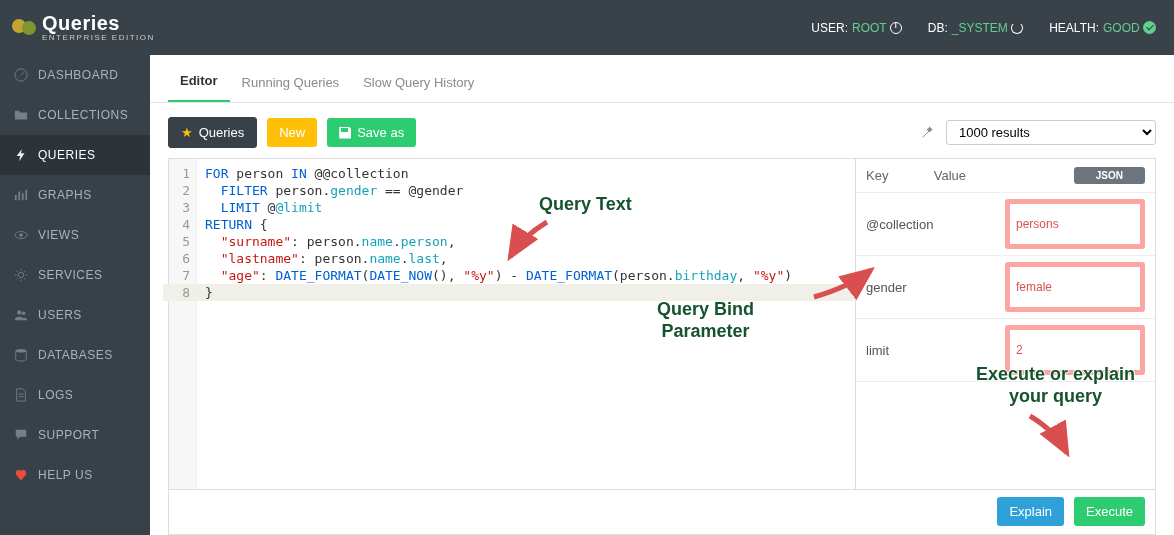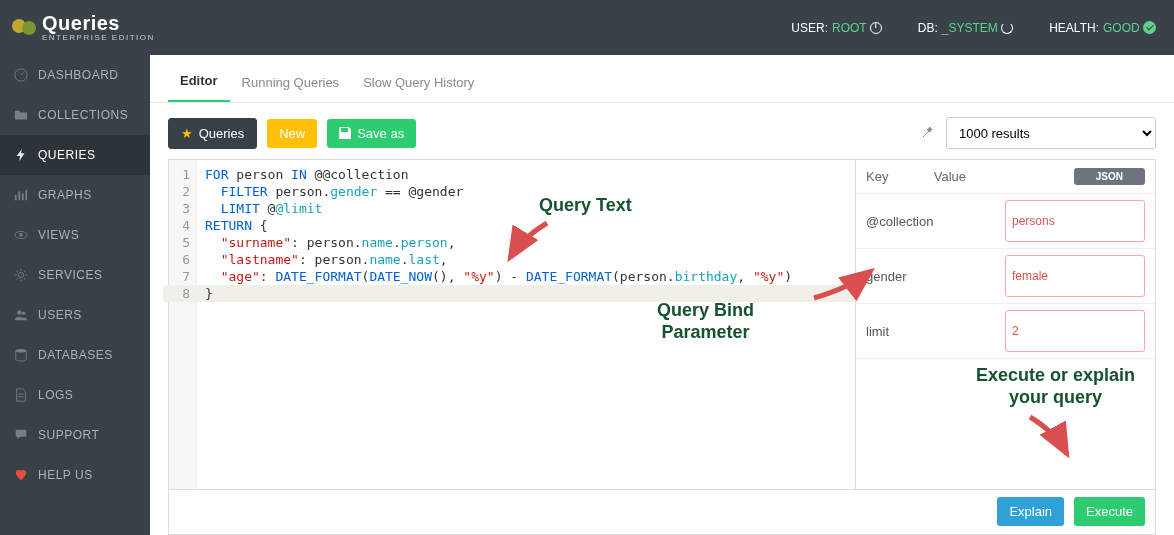--- a/index.html
+++ b/index.html
@@ -8,21 +8,21 @@
   
   .hdr { height:55px; background:#3a4249; display:flex; align-items:center; padding:0 18px 0 12px; color:#fff; }
   .logo { display:flex; align-items:center; gap:6px; }
   .logo-icon { width:24px; height:16px; position:relative; }
   .logo-icon span { position:absolute; width:14px; height:14px; border-radius:50%; }
   .logo-icon .a { background:#c3a532; left:0; top:0;}
   .logo-icon .b { background:#7d962f; left:10px; top:2px;}
   .logo-text { display:flex; flex-direction:column; line-height:1.05;}
   .logo-text .brand { font-size:20px; font-weight:600; letter-spacing:.5px;}
   .logo-text .ed { font-size:8px; letter-spacing:1.5px; color:#ccc; text-align:right;}
-  .hdr-right { margin-left:auto; display:flex; gap:36px; font-size:12px;}
+  .hdr-right { margin-left:auto; display:flex; gap:26px; font-size:12px;}
   .hdr-right .lbl { color:#fff;}
   .hdr-right .val { color:#5fd08d; margin-left:4px;}
   .pw { display:inline-block; width:12px; height:12px; border:1.5px solid #fff; border-radius:50%; position:relative; vertical-align:-2px;}
   .pw:after { content:''; position:absolute; width:1.5px; height:6px; background:#fff; top:-1px; left:50%; transform:translateX(-50%);}
   .refresh { display:inline-block; width:12px; height:12px; border:1.5px solid #fff; border-top-color:transparent; border-radius:50%; vertical-align:-2px;}
   .check { display:inline-block; width:13px; height:13px; background:#5fd08d; border-radius:50%; position:relative; vertical-align:-2px;}
   .check:after { content:''; position:absolute; width:3px; height:6px; border:solid #3a4249; border-width:0 1.5px 1.5px 0; transform:rotate(45deg); left:4.5px; top:2px;}
   
   .bd { flex:1; display:flex; min-height:0;}
   
@@ -40,39 +40,39 @@
   .tb { display:flex; align-items:center; margin-bottom:10px; gap:10px;}
   .btn { border:none; border-radius:3px; padding:7px 12px; font-size:13px; cursor:pointer; display:inline-flex; align-items:center; gap:6px;}
   .btn-star { background:#384148; color:#fff; border:1px solid #384148;}
   .btn-new { background:#ffc107; color:#fff;}
   .btn-save { background:#2ecc71; color:#fff;}
   .star { color:#ffc107; font-size:13px;}
   .floppy { display:inline-block; width:12px; height:12px; background:#fff; position:relative; clip-path:polygon(0 0,80% 0,100% 20%,100% 100%,0 100%);}
   .floppy:after { content:''; position:absolute; width:7px; height:4px; background:#2ecc71; top:1px; left:2px;}
   .tb-right { margin-left:auto; display:flex; align-items:center; gap:12px;}
   .wand { width:14px; height:14px; opacity:.7;}
-  .res-sel { height:32px; min-width:210px; border:1px solid #ccc; border-radius:3px; padding:0 8px; font-size:13px; background:#fff;}
+  .res-sel { height:25px; min-width:210px; border:1px solid #ccc; border-radius:3px; padding:0 8px; font-size:13px; background:#fff;}
   
   .ep { flex:1; display:flex; border:1px solid #ddd; min-height:0; position:relative;}
   .ed-pane { flex:1; display:flex; min-width:0; position:relative;}
   .gutter { width:28px; background:#f7f7f7; border-right:1px solid #eee; text-align:right; padding:6px 6px 0 0; color:#999; font-family:Menlo,Consolas,monospace; font-size:13px; line-height:17px;}
   .code { flex:1; padding:6px 8px 0 8px; font-family:Menlo,Consolas,monospace; font-size:13px; line-height:17px; white-space:pre; color:#333;}
   .kw { color:#0060d6;}
   .nm { color:#17a2b8;}
   .str { color:#c41a16;}
   .fn { color:#0060d6;}
   .hl { background:#f0f0e8; display:block; margin:0 -8px; padding:0 8px;}
   .params { width:300px; border-left:1px solid #ddd; font-size:13px;}
   .phdr { display:flex; align-items:center; padding:8px 10px; border-bottom:1px solid #eee; color:#666;}
   .phdr .kcol { flex:1;}
   .phdr .vcol { width:140px;}
   .json-btn { background:#6c757d; color:#fff; border:none; border-radius:3px; padding:3px 22px; font-size:10px; font-weight:600; cursor:pointer;}
   .prow { display:flex; align-items:center; padding:6px 10px; border-bottom:1px solid #eee;}
   .prow .k { flex:1; color:#555;}
-  .prow .v { width:140px; height:26px; border:1px solid #fca5a5; border-radius:3px; padding:20px 6px; color:#d9534f; font-size:12px;}
+  .prow .v { width:140px; height:26px; border:5px solid #fca5a5; border-radius:3px; padding:20px 6px; color:#d9534f; font-size:12px;}
   
   .ftr { border:1px solid #ddd; border-top:none; margin-top:-1px; padding:8px 10px; display:flex; justify-content:flex-end; gap:10px;}
   .btn-explain { background:#2ea1d9; color:#fff;}
   .btn-exec { background:#2ecc71; color:#fff;}
   
   .ann { position:absolute; font-family:Arial,sans-serif; font-weight:700; font-size:18px; color:#14532d; text-shadow:0 1px 0 #fff,0 -1px 0 #fff,1px 0 0 #fff,-1px 0 0 #fff; text-align:center; pointer-events:none; line-height:1.2;}
   .arr { position:absolute; pointer-events:none;}
 </style>
 </head>
 <body>

